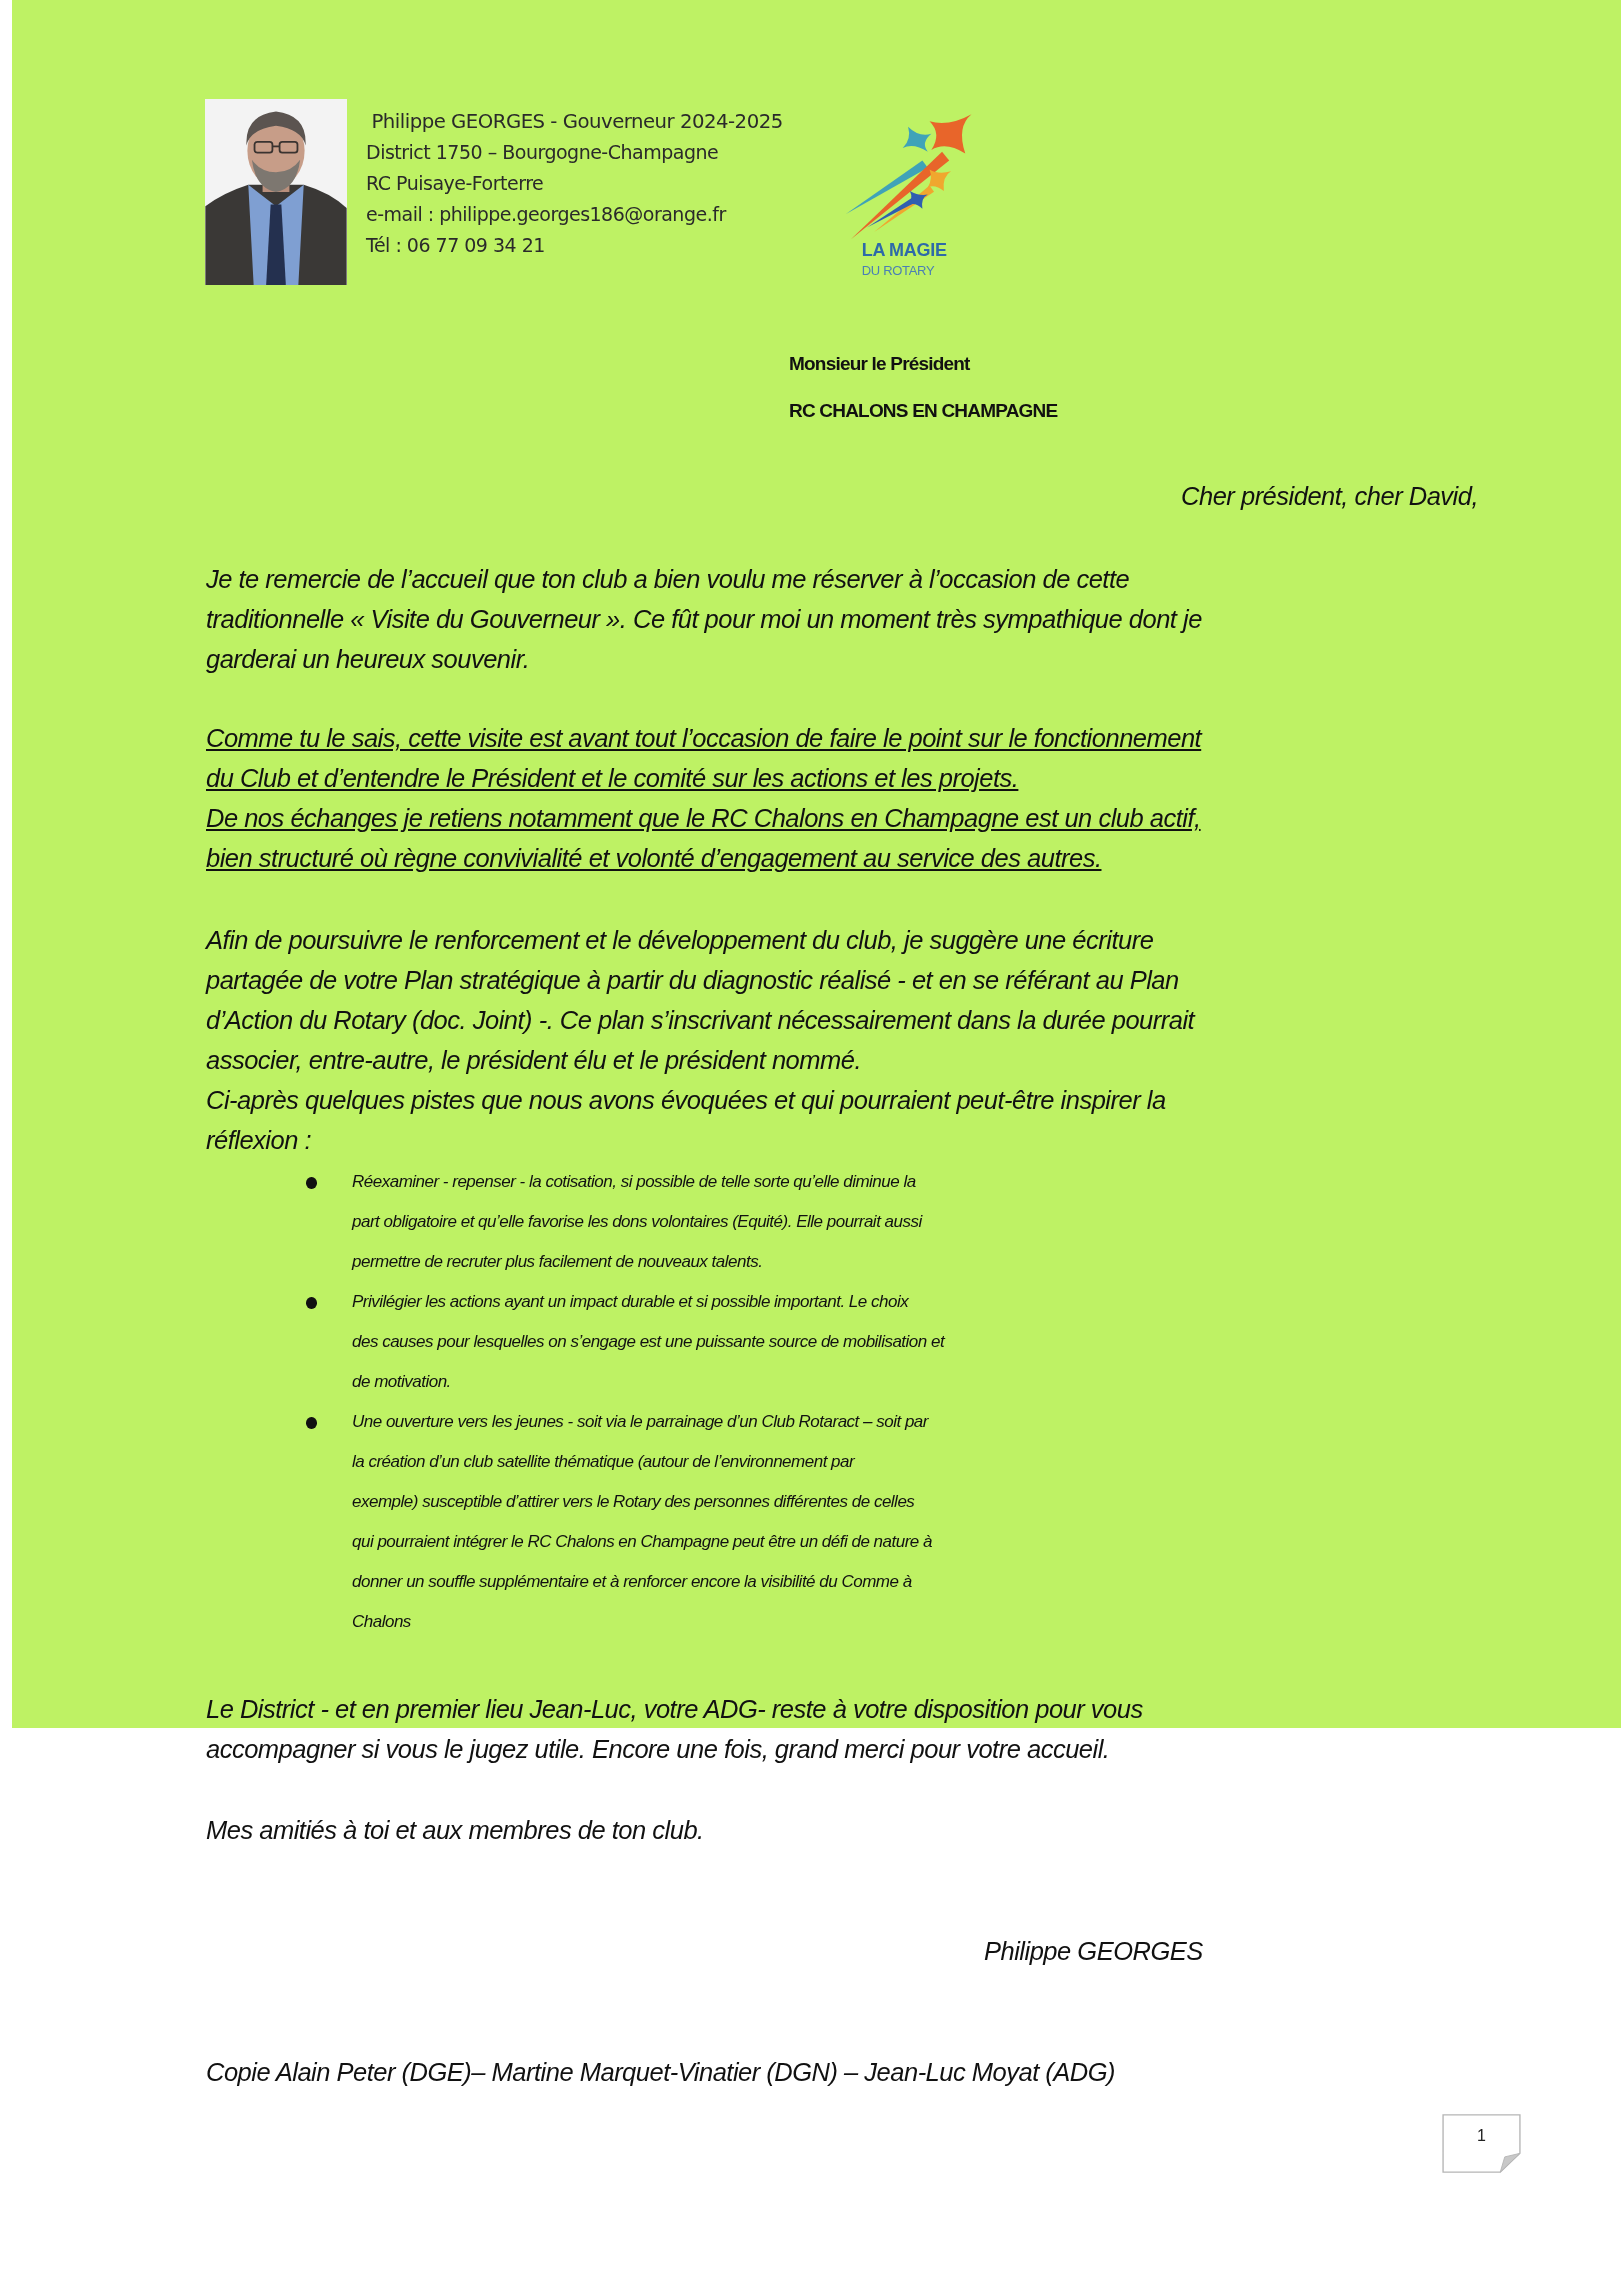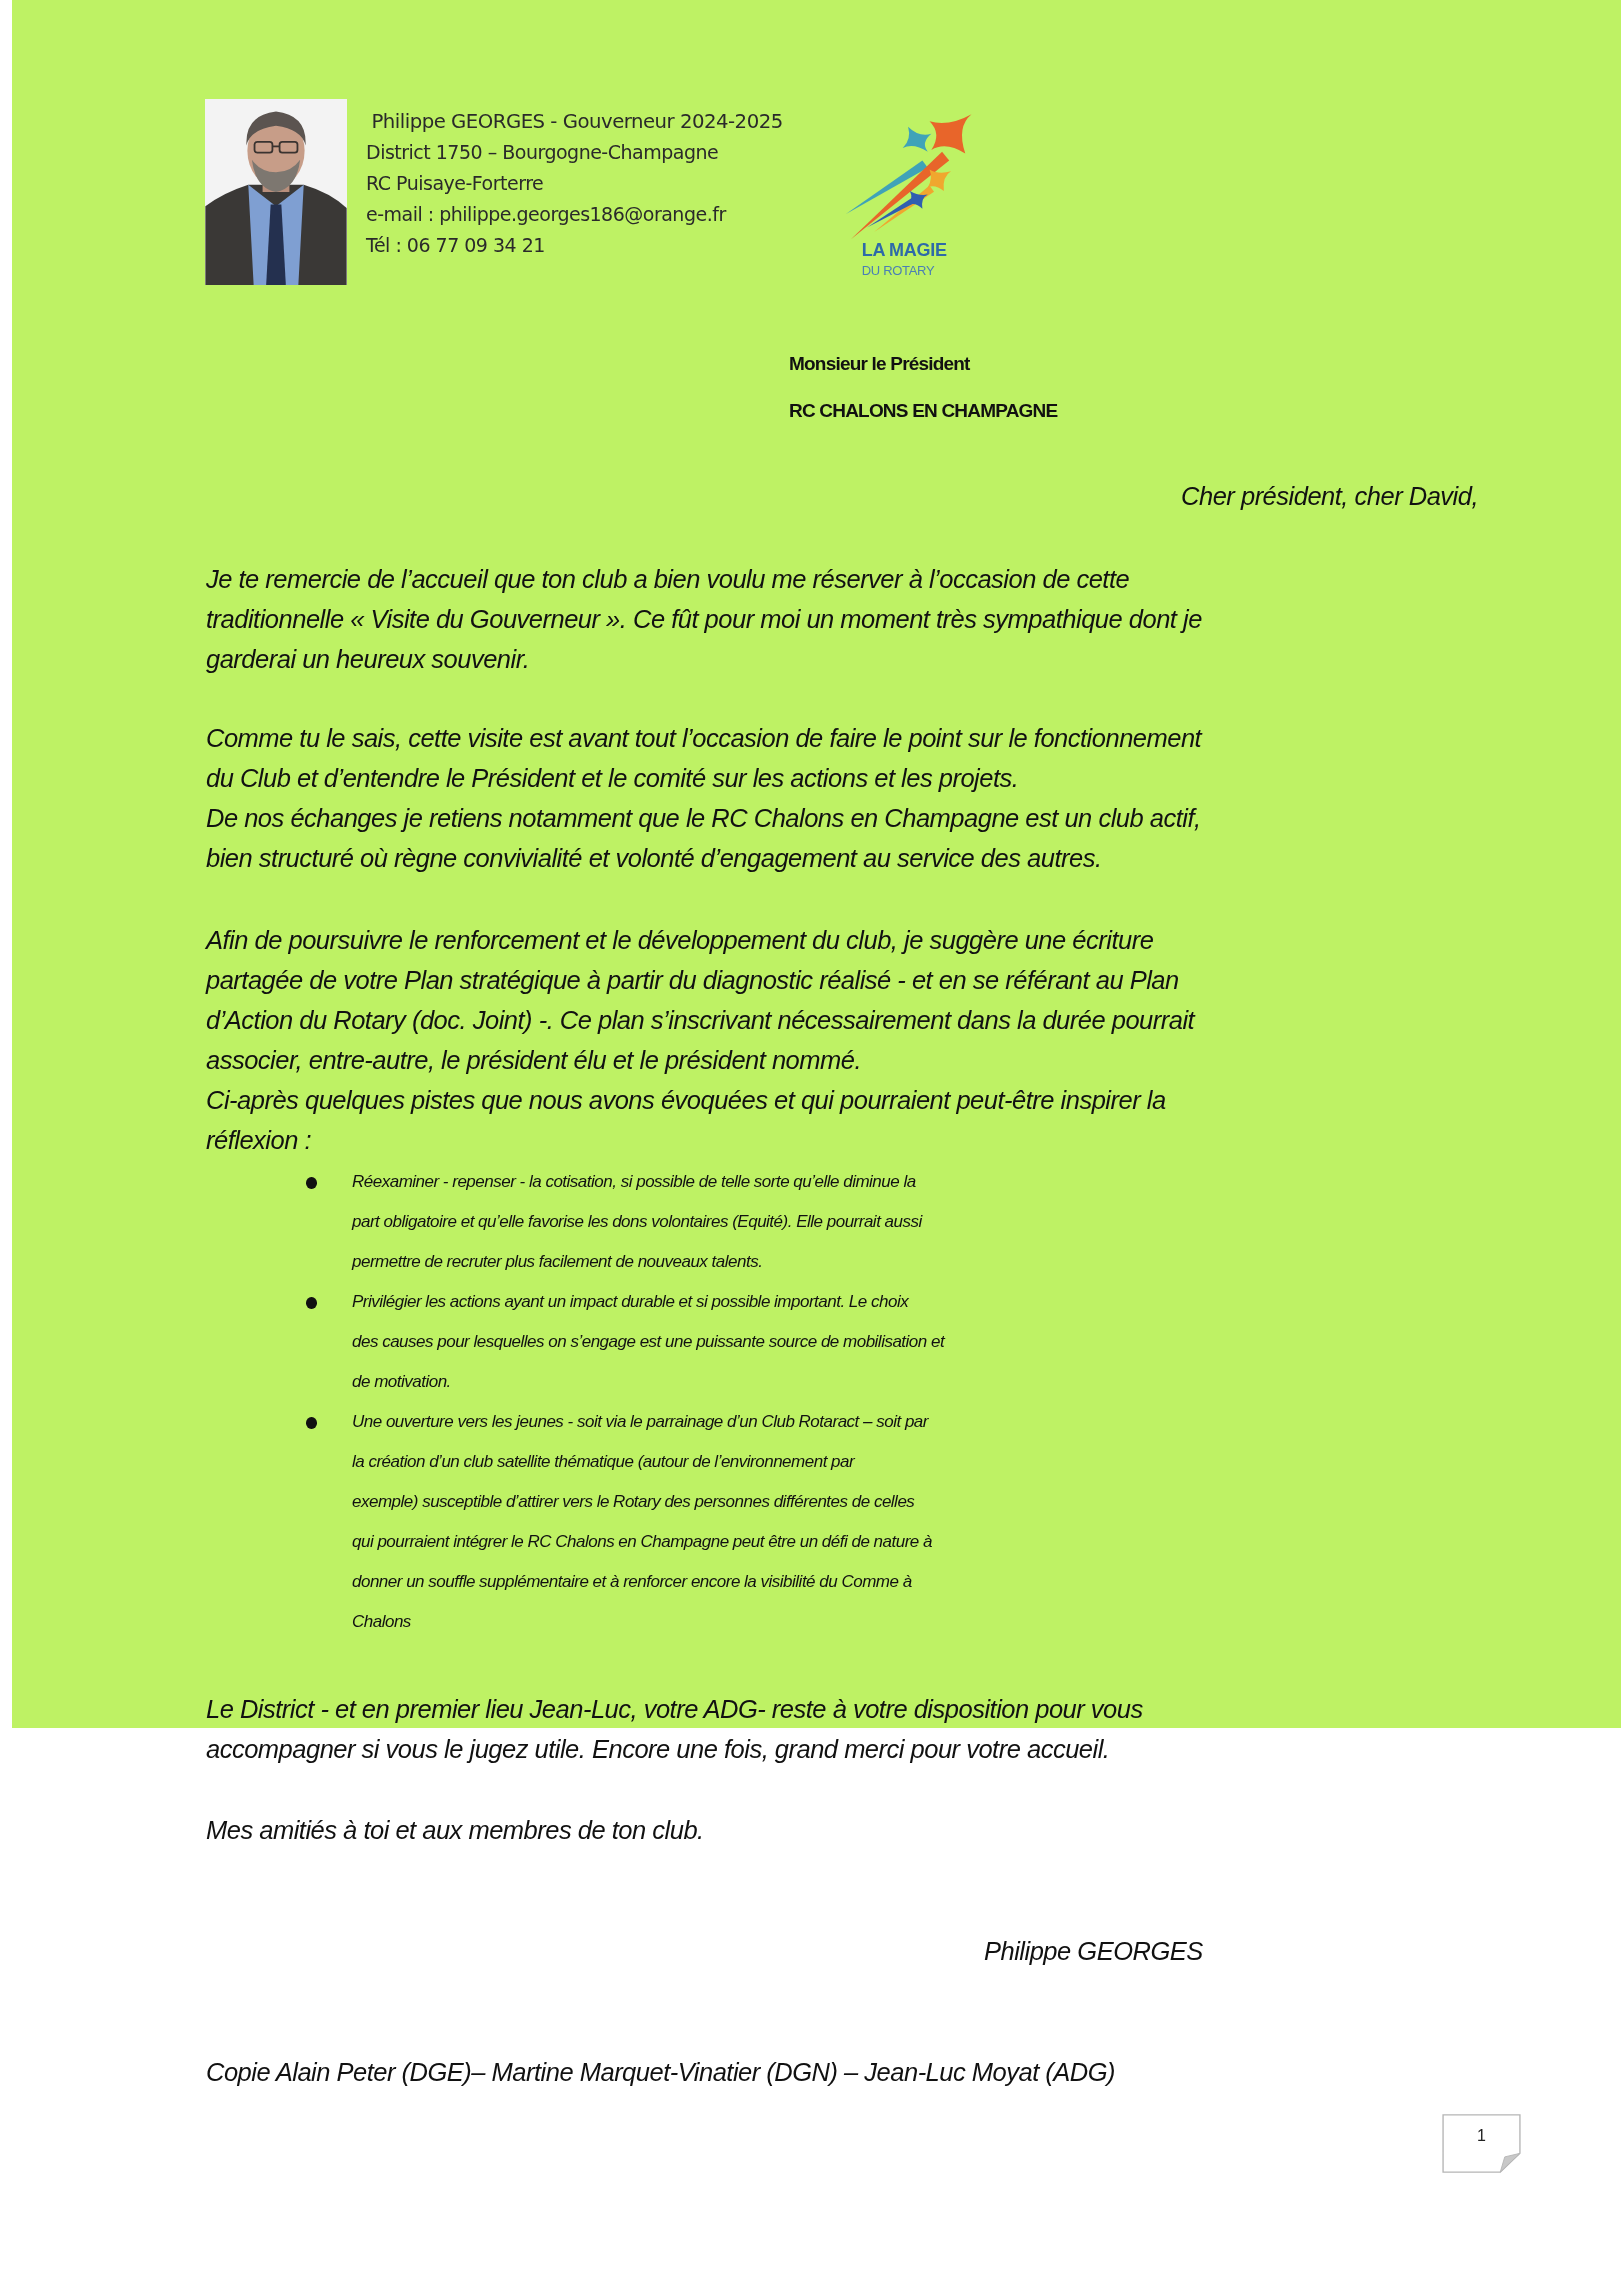--- a/index.html
+++ b/index.html
@@ -19,21 +19,21 @@
   .logo-l2 { font-size: 13px; color: #4a7fb5; letter-spacing: -0.3px; }
 
   
   .recipient { position: absolute; left: 777px; top: 340px; font-family: "Liberation Sans", sans-serif; font-weight: bold; font-size: 19px; line-height: 47px; color: #111; letter-spacing: -0.8px; white-space: nowrap; }
 
   
   .body { position: absolute; left: 194px; width: 1272px; font-family: "Liberation Sans", sans-serif; font-style: italic; font-size: 25.5px; line-height: 40px; color: #111; letter-spacing: -0.5px; }
   .body .line { white-space: nowrap; display: block; }
   .salutation { top: 476px; text-align: right; }
   .p1 { top: 559px; }
-  .p2 { top: 718px; }
+  .p2 { top: 718px; text-decoration: underline; }
   .p3 { top: 920px; }
   .bullets { position: absolute; left: 194px; top: 1162px; width: 1290px; font-family: "Liberation Sans", sans-serif; font-style: italic; font-size: 17px; line-height: 40px; color: #111; letter-spacing: -0.5px; margin: 0; padding: 0; list-style: none; }
   .bullets li { position: relative; padding-left: 146px; }
   .bullets li .line { display: block; white-space: nowrap; }
   .bullet-dot { position: absolute; left: 100px; top: 15px; width: 10.7px; height: 11.6px; border-radius: 50%; background: #111; }
   .p4 { top: 1689px; }
   .p5 { top: 1810px; }
   .signature { position: absolute; left: 972px; top: 1931px; font-family: "Liberation Sans", sans-serif; font-style: italic; font-size: 25.5px; line-height: 40px; letter-spacing: -0.5px; white-space: nowrap; }
   .copy { position: absolute; left: 194px; top: 2052px; font-family: "Liberation Sans", sans-serif; font-style: italic; font-size: 25.5px; line-height: 40px; letter-spacing: -0.5px; white-space: nowrap; }
 

